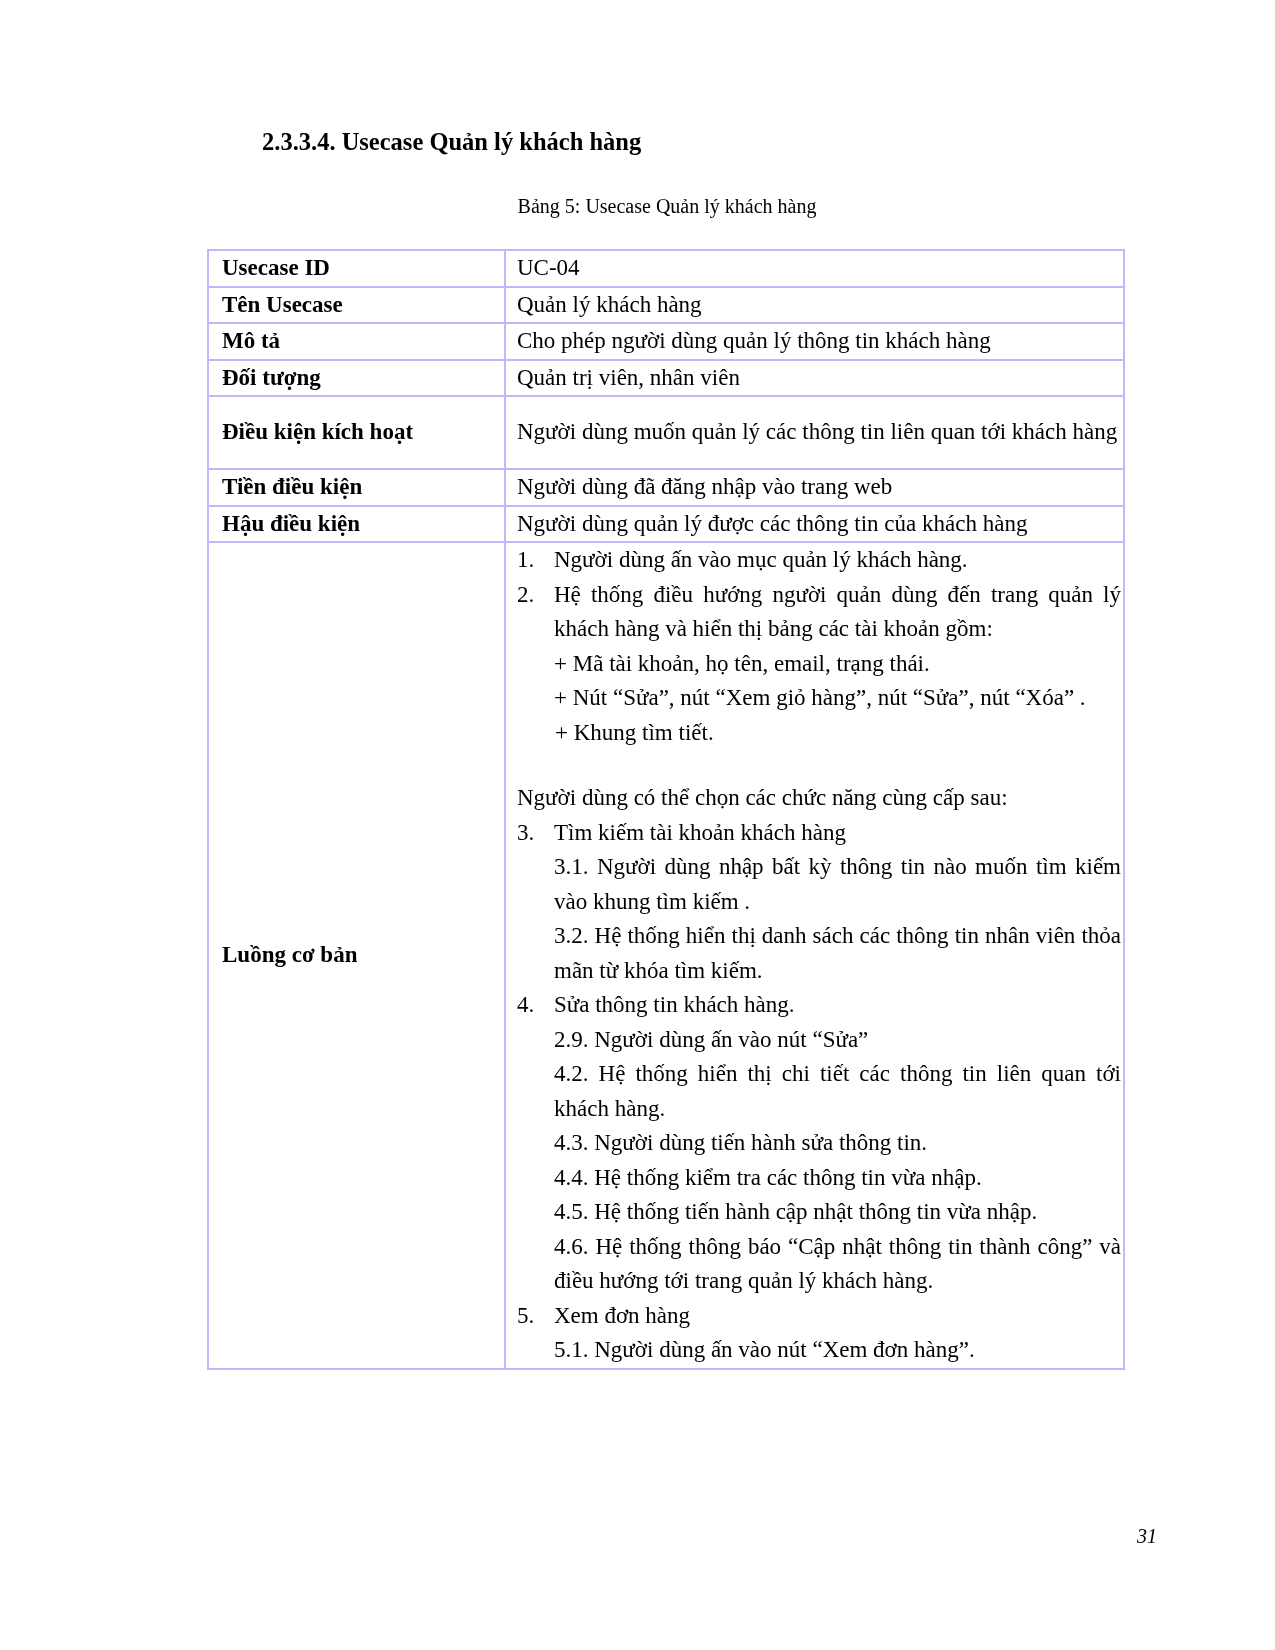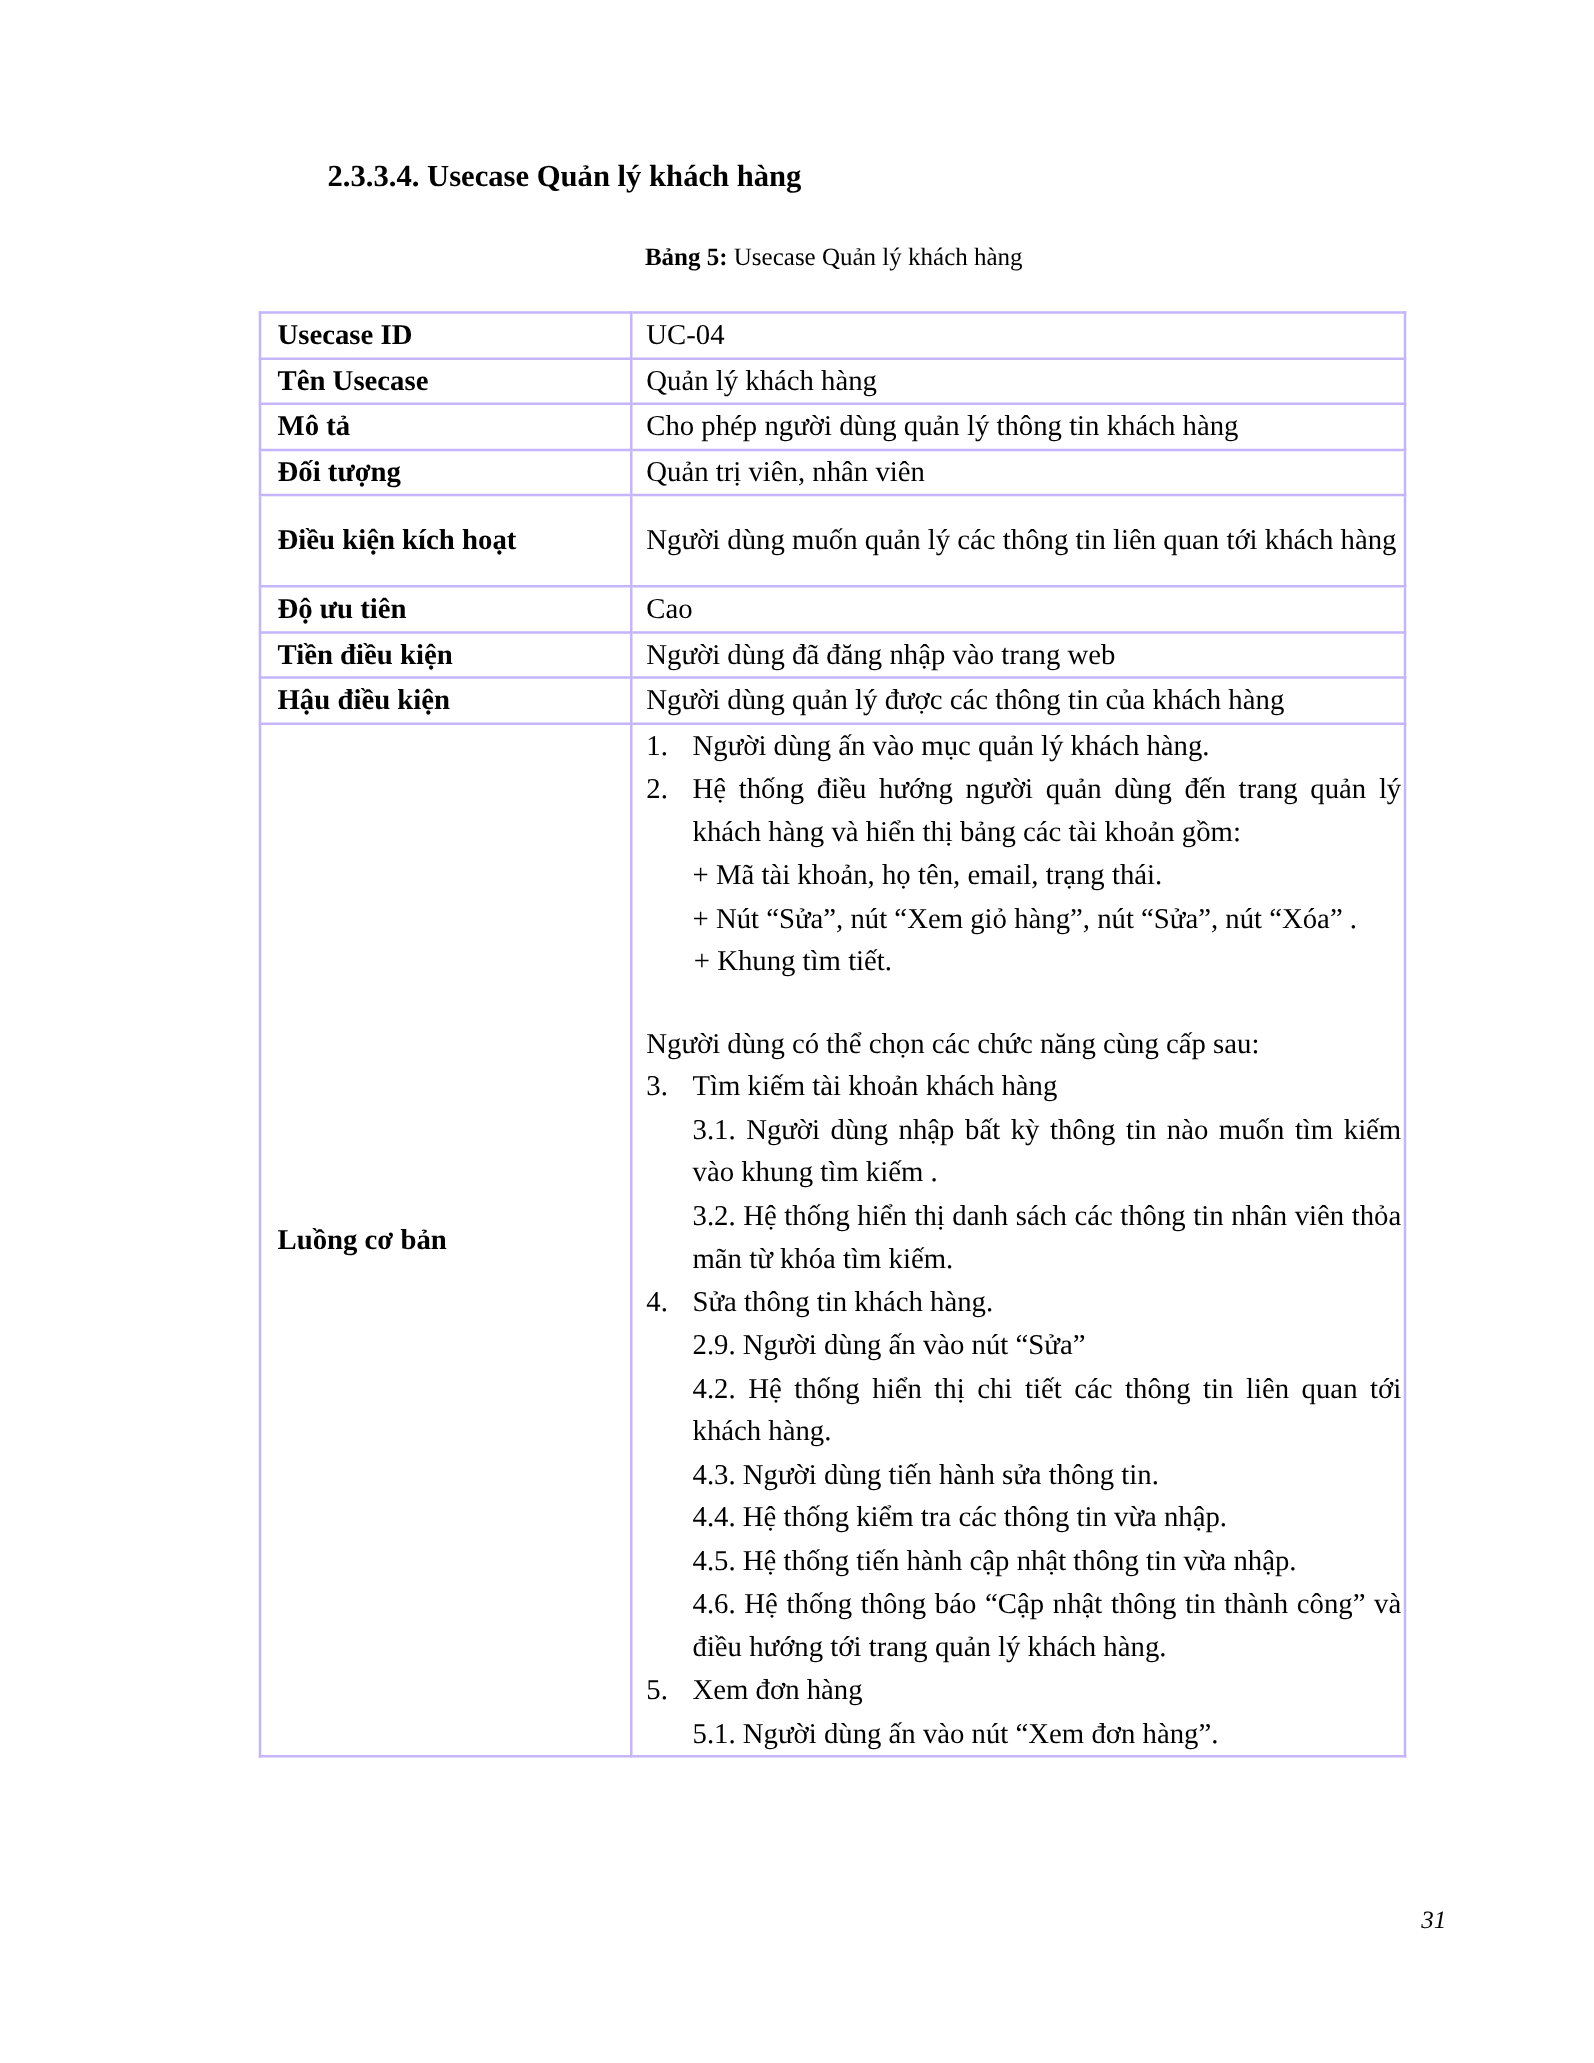--- a/index.html
+++ b/index.html
@@ -28,21 +28,21 @@
     .caption {
       position: absolute;
       left: 0;
       width: 1334px;
       top: 194px;
       text-align: center;
       font-size: 20px;
       line-height: 24px;
       white-space: nowrap;
     }
-    .caption b { font-weight: bold; }
+    .caption b { font-weight: normal; }
     table.uc {
       position: absolute;
       left: 207px;
       top: 249px;
       width: 918px;
       border-collapse: collapse;
       table-layout: fixed;
       font-size: 23px;
     }
     table.uc td {
@@ -114,24 +114,20 @@
   </tr>
   <tr class="single">
     <td class="k">Đối tượng</td>
     <td class="v">Quản trị viên, nhân viên</td>
   </tr>
   <tr class="double">
     <td class="k">Điều kiện kích hoạt</td>
     <td class="v">Người dùng muốn quản lý các thông tin liên quan tới khách hàng</td>
   </tr>
   <tr class="single">
-    <td class="k">Độ ưu tiên</td>
-    <td class="v">Cao</td>
-  </tr>
-  <tr class="single">
     <td class="k">Tiền điều kiện</td>
     <td class="v">Người dùng đã đăng nhập vào trang web</td>
   </tr>
   <tr class="single">
     <td class="k">Hậu điều kiện</td>
     <td class="v">Người dùng quản lý được các thông tin của khách hàng</td>
   </tr>
   <tr>
     <td class="k">Luồng cơ bản</td>
     <td class="v flow">

